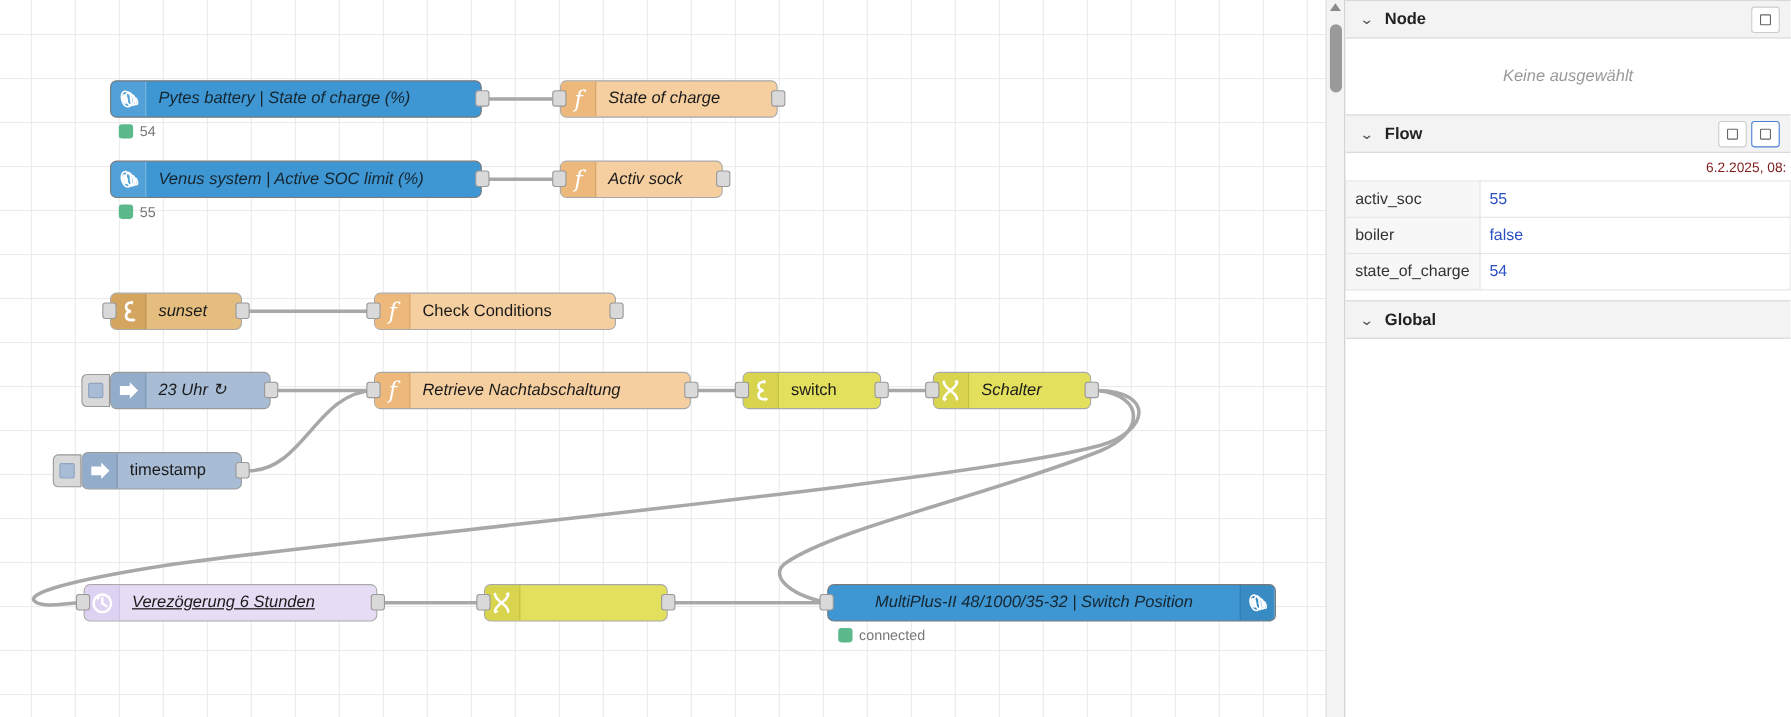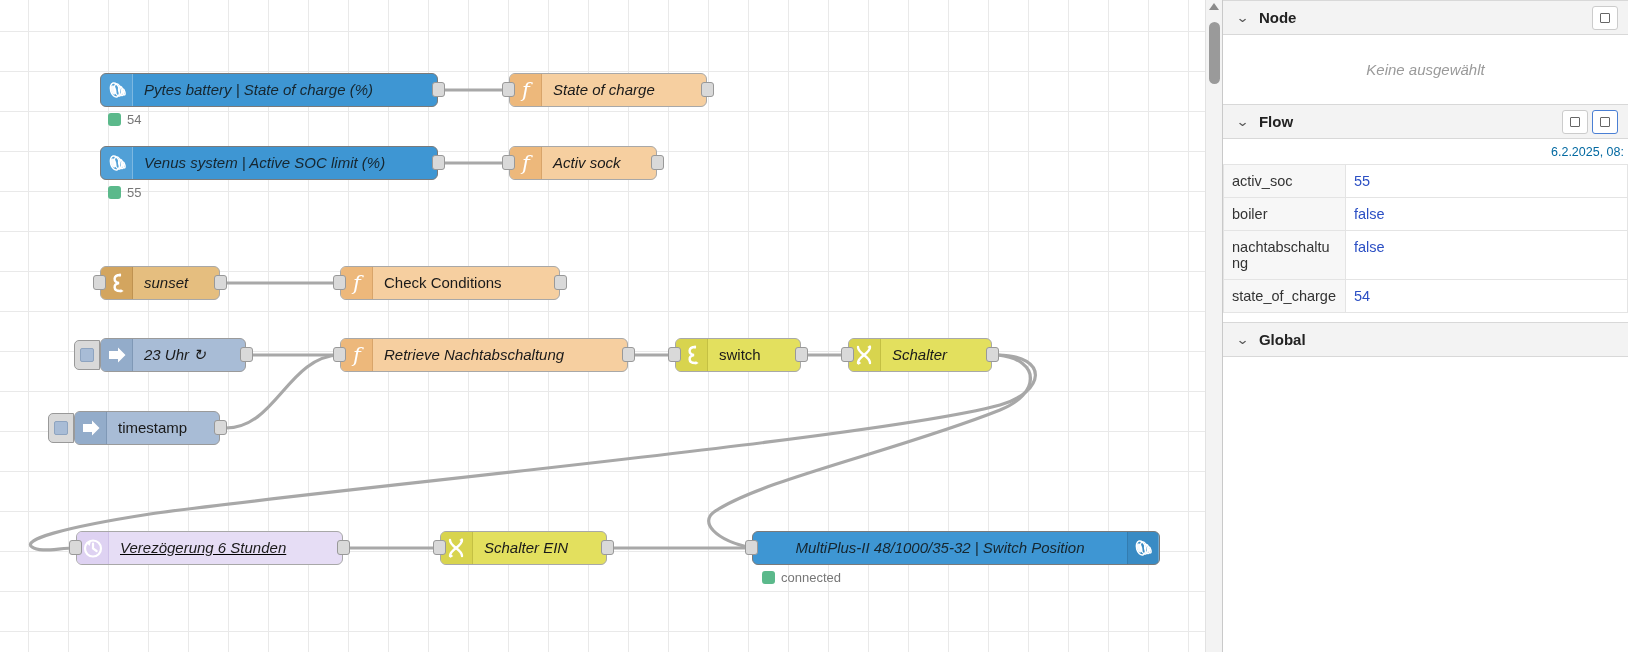--- a/index.html
+++ b/index.html
@@ -173,21 +173,21 @@
 
   .sb-empty {
     padding: 26px 0;
     text-align: center;
     color: #9a9a9a;
     font-style: italic;
     font-size: 15px;
   }
   .sb-time {
     text-align: right;
-    color: #0369a1;
+    color: #7f1d1d;
     font-size: 12.5px;
     padding: 6px 4px 5px 0;
     white-space: nowrap;
     overflow: hidden;
   }
   table.props {
     width: 100%;
     border-collapse: collapse;
     table-layout: fixed;
   }
@@ -405,21 +405,20 @@
           <div class="ico">
             <svg xmlns="http://www.w3.org/2000/svg" width="22" height="22" viewBox="0 0 22 22">
         <g fill="none" stroke="#fff" stroke-width="2.4" stroke-linecap="round">
           <path d="M4 3 C4 10 16 12 16 19"></path>
           <path d="M16 3 C16 10 4 12 4 19"></path>
         </g>
         <path d="M16.4 1 L16.4 5 L13.3 3 Z" fill="#fff"></path>
         <path d="M4.2 21 L4.2 17 L7.3 19 Z" fill="#fff"></path>
       </svg>
           </div>
-          <div class="lbl ital">Schalter EIN</div>
         </div>
         <div class="port" style="left: 433px; top: 540px;"></div>
         <div class="port" style="left: 601px; top: 540px;"></div>
         <div class="node n-victron" style="left: 752px; top: 531px; width: 408px;">
           <div class="lbl ctr">MultiPlus-II 48/1000/35-32 | Switch Position</div>
           <div class="ico right">
             <svg xmlns="http://www.w3.org/2000/svg" width="24" height="20" viewBox="0 0 24 20">
         <g fill="none" stroke="#fff" stroke-width="1.5">
           <ellipse cx="10" cy="10" rx="4.4" ry="7.2" transform="rotate(-16 10 10)"></ellipse>
           <ellipse cx="13" cy="10" rx="3.2" ry="6.2" transform="rotate(-16 13 10)"></ellipse>
@@ -469,24 +468,20 @@
       <tbody id="flow-props-body">
           <tr>
             <td class="k">activ_soc</td>
             <td class="v">55</td>
           </tr>
           <tr>
             <td class="k">boiler</td>
             <td class="v">false</td>
           </tr>
           <tr>
-            <td class="k">nachtabschaltung</td>
-            <td class="v">false</td>
-          </tr>
-          <tr>
             <td class="k">state_of_charge</td>
             <td class="v">54</td>
           </tr>
         </tbody>
     </table>
 
     <div class="sb-header" style="margin-top:9px;">
       <span class="chev">⌄</span>
       <span class="ttl">Global</span>
     </div>

